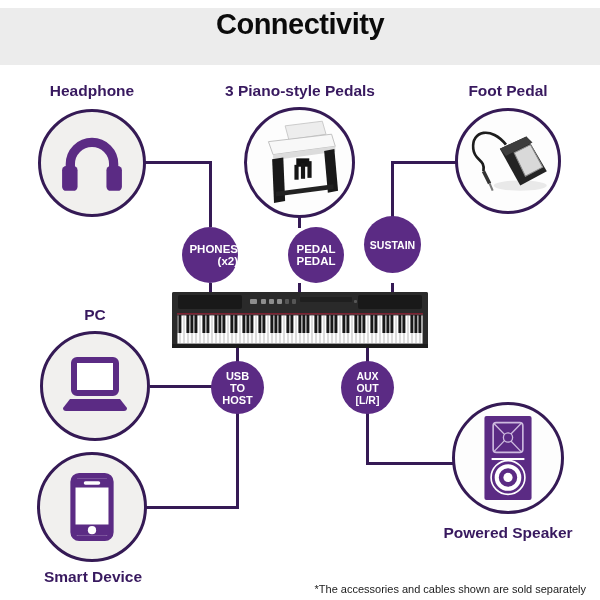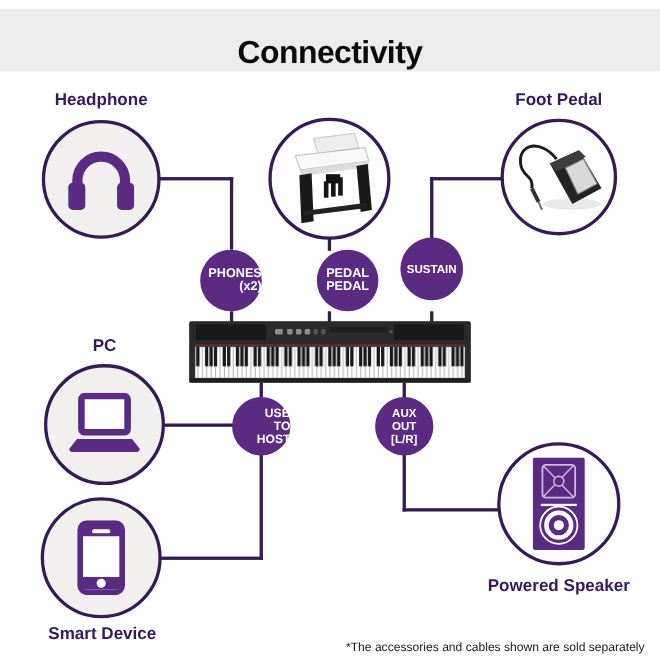--- a/index.html
+++ b/index.html
@@ -1,36 +1,36 @@
 <!DOCTYPE html>
 <html><head>
 <meta charset="utf-8">
 <style>
   * { margin:0; padding:0; box-sizing:border-box; }
   html,body { width:600px; height:600px; }
   body { font-family:"Liberation Sans", sans-serif; background:#ffffff; position:relative; overflow:hidden; }
   .page { position:absolute; inset:0; }
 
   .band { position:absolute; top:8px; left:0; width:600px; height:57px; background:#ececec;
-          display:flex; align-items:flex-end; justify-content:center; }
+          display:flex; align-items:flex-start; justify-content:center; }
   .title { font-size:29px; font-weight:bold; color:#0b0b0b; letter-spacing:-0.5px; }
 
   .node-label { position:absolute; font-size:15.5px; font-weight:bold; color:#38195f; text-align:center; }
 
   .node { position:absolute; border:3px solid #351a55; border-radius:50%;
           display:flex; align-items:center; justify-content:center; background:#fdfdfd; }
   .node.gray { background:#f1f0ee; }
 
   .line { position:absolute; background:#351a55; }
 
   .port { position:absolute; background:#5b2b84; border-radius:50%; color:#ffffff;
           display:flex; flex-direction:column; align-items:center; justify-content:center;
           font-weight:bold; text-align:center; }
   .port span { display:block; line-height:12px; }
-  .f115 { font-size:11.5px; } .f105 { font-size:10.5px; } .f11 { font-size:11px;align-items:flex-end; }
+  .f115 { font-size:11.5px; } .f105 { font-size:10.5px; } .f11 { font-size:11px; }
 
   .piano { position:absolute; left:172px; top:292px; width:256px; height:56px; }
 
   .footnote { position:absolute; top:583px; right:14px; font-size:11px; color:#1b1b1b; }
 </style>
 </head>
 <body>
 
 <div class="page">
 
@@ -48,20 +48,21 @@
   <div class="line" style="left:391px;top:283px;width:3px;height:10px;"></div>
   <div class="line" style="left:236px;top:348px;width:3px;height:14px;"></div>
   <div class="line" style="left:150px;top:385px;width:62px;height:3px;"></div>
   <div class="line" style="left:236px;top:413px;width:3px;height:96px;"></div>
   <div class="line" style="left:146px;top:506px;width:93px;height:3px;"></div>
   <div class="line" style="left:366px;top:348px;width:3px;height:14px;"></div>
   <div class="line" style="left:366px;top:413px;width:3px;height:52px;"></div>
   <div class="line" style="left:366px;top:462px;width:89px;height:3px;"></div>
 
   <div class="node-label" style="left:-8px;top:82px;width:200px;">Headphone</div>
+  <div class="node-label" style="left:180px;top:82px;width:240px;">3 Piano-style Pedals</div>
   <div class="node-label" style="left:408px;top:82px;width:200px;">Foot Pedal</div>
 
   <div class="node gray" style="left:38px;top:109px;width:108px;height:108px;">
     <svg width="66" height="60" viewBox="0 0 64 58">
       <path d="M11 46 V30 a21 21 0 0 1 42 0 V46" fill="none" stroke="#5b2b84" stroke-width="9"></path>
       <rect x="3" y="32" width="15" height="24" rx="4" fill="#5b2b84"></rect>
       <rect x="46" y="32" width="15" height="24" rx="4" fill="#5b2b84"></rect>
     </svg>
   </div>
 

